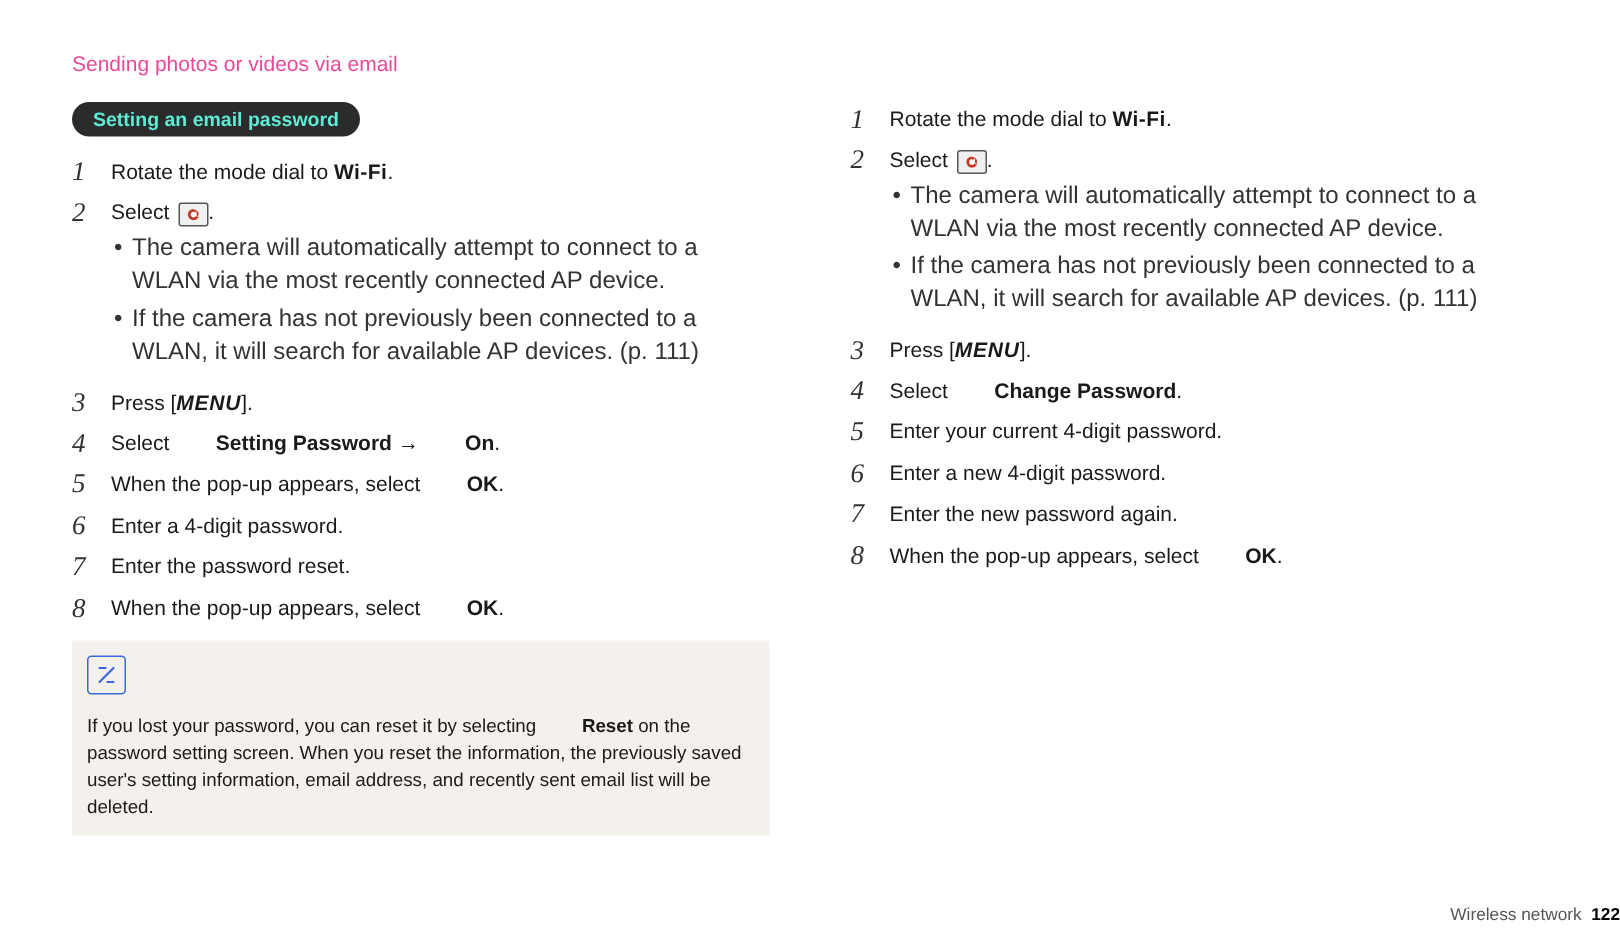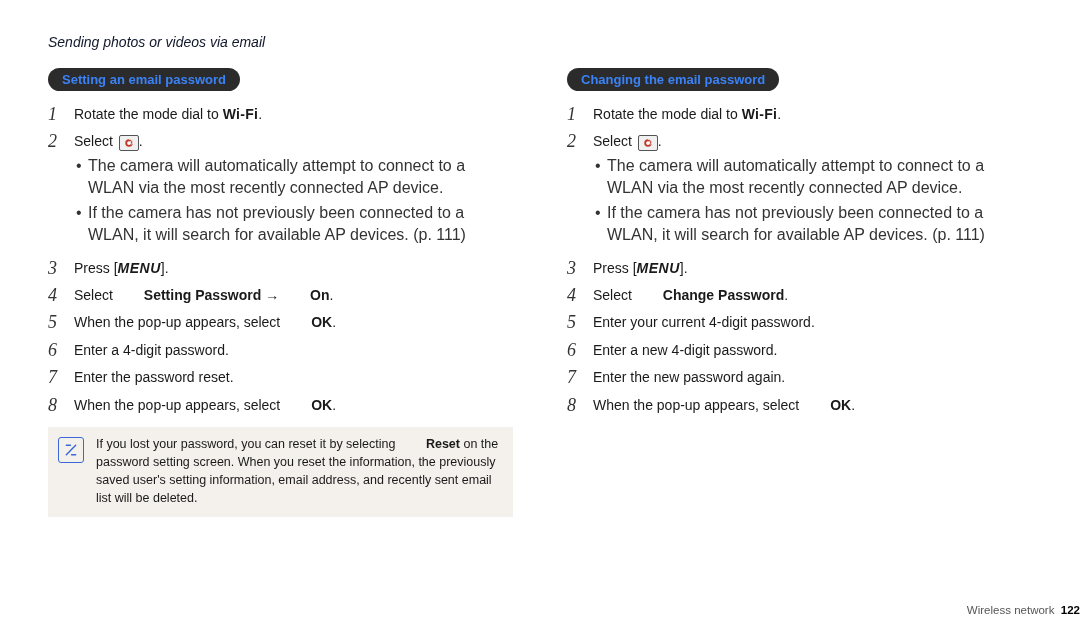--- a/index.html
+++ b/index.html
@@ -13,37 +13,36 @@
     font-size: 13px;
   }
   .page {
     box-sizing: border-box;
     padding: 34px 48px 12px 48px;
     width: 100%;
     height: 100%;
     position: relative;
   }
   .section-title {
-    font-style: italic;
-    color: #0f172a;
+    color: #ec4899;
     font-size: 14px;
     margin-bottom: 18px;
   }
   .columns {
     display: flex;
     gap: 54px;
   }
   .col {
     flex: 1;
     min-width: 0;
   }
   .pill {
     display: inline-block;
     background: #2b2b2b;
-    color: #3b82f6;
+    color: #5eead4;
     font-weight: 600;
     font-size: 13px;
     padding: 4px 14px;
     border-radius: 14px;
     margin-bottom: 12px;
   }
   ol.steps {
     list-style: none;
     margin: 0;
     padding: 0;
@@ -119,20 +118,21 @@
     display: block;
   }
   .note-box {
     display: flex;
     gap: 12px;
     background: #f4f0ec;
     padding: 8px 12px 10px 10px;
     margin-top: 10px;
     font-size: 12.5px;
     align-items: flex-start;
+    flex-direction: column;
   }
   .note-icon {
     width: 24px;
     height: 24px;
     flex-shrink: 0;
     border: 1.5px solid #3a68d8;
     color: #3a68d8;
     display: flex;
     align-items: center;
     justify-content: center;
@@ -231,21 +231,20 @@
             <path d="M13 20 h7"></path>
           </svg>
         </div>
         <div class="note-text">
           <span>If you lost your password, you can reset it by selecting </span><span class="bold">Reset</span><span> on the password setting screen. When you reset the information, the previously saved user's setting information, email address, and recently sent email list will be deleted.</span>
         </div>
       </div>
     </div>
 
     <div class="col">
-      <div class="pill">Changing the email password</div>
       <ol class="steps" id="right-steps">
           <li>
             <span class="step-num">1</span>
             <div class="step-body">
               <span class="line">Rotate the mode dial to <span class="wifi">Wi-Fi</span>.</span>
             </div>
           </li>
           <li>
             <span class="step-num">2</span>
             <div class="step-body">

